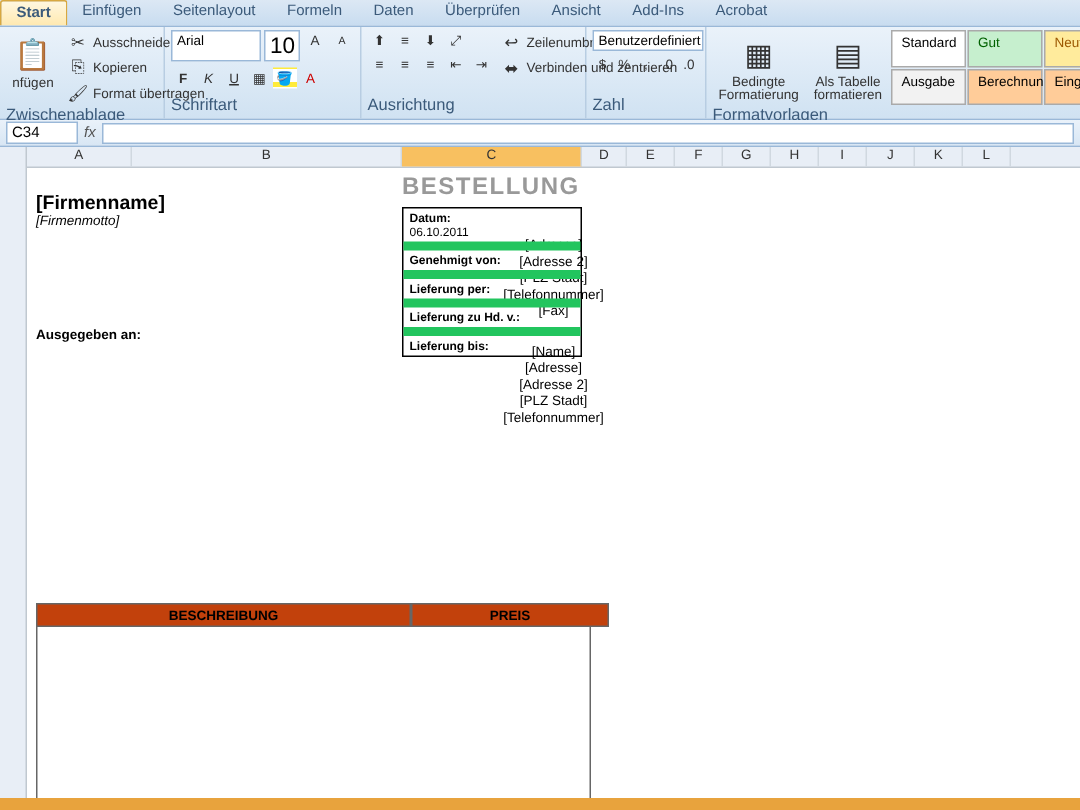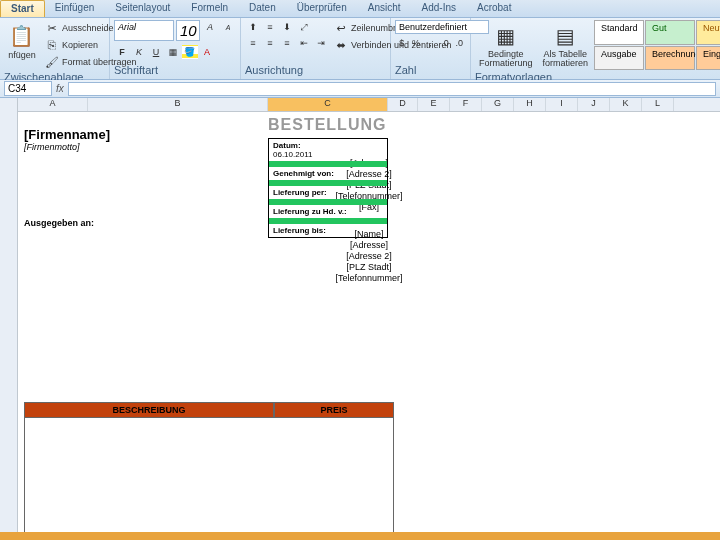--- a/index.html
+++ b/index.html
@@ -10,21 +10,21 @@
 .tab.active { background: linear-gradient(#fff7e0, #ffe9b0); border: 1px solid #d8a840; border-bottom: none; color: #3b5a7a; font-weight: bold; border-radius: 2px 2px 0 0; }
 .ribbon { background: linear-gradient(#eaf2fa, #d0e2f2); height: 62px; display: flex; border-bottom: 1px solid #9ab8d8; }
 .rgroup { border-right: 1px solid #b8cde2; padding: 2px 4px; display: flex; flex-direction: column; justify-content: space-between; }
 .rgroup-body { display: flex; gap: 2px; flex: 1; }
 .rgroup-label { text-align: left; font-size: 11px; color: #3b5a7a; padding: 1px 0; }
 .rbtn { display: flex; align-items: center; gap: 3px; padding: 1px 3px; font-size: 9px; color: #333; white-space: nowrap; }
 .rbtn-col { display: flex; flex-direction: column; gap: 1px; }
 .ricon { width: 14px; height: 14px; display: inline-flex; align-items: center; justify-content: center; font-size: 11px; }
 .ricon-lg { width: 28px; height: 28px; display: inline-flex; align-items: center; justify-content: center; font-size: 20px; }
 .rbtn-lg { display: flex; flex-direction: column; align-items: center; font-size: 9px; color: #333; padding: 2px 4px; text-align: center; }
-.font-sel { display: flex; gap: 2px; margin-bottom: 2px; font-style: italic; }
+.font-sel { display: flex; gap: 2px; margin-bottom: 2px; }
 .font-name { border: 1px solid #9ab8d8; background: #fff; font-size: 9px; padding: 1px 3px; width: 60px; }
 .font-size { border: 1px solid #9ab8d8; background: #fff; font-size: 15px; padding: 1px 3px; width: 24px; }
 .minibtn { width: 16px; height: 14px; border: 1px solid transparent; font-size: 9px; display: inline-flex; align-items: center; justify-content: center; color: #333; }
 .style-cell { border: 1px solid #aaa; padding: 2px 6px; font-size: 9px; min-width: 50px; text-align: left; }
 .style-std { background: #fff; }
 .style-gut { background: #c6efce; color: #006100; }
 .style-neutral { background: #ffeb9c; color: #9c5700; }
 .style-ausgabe { background: #f2f2f2; }
 .style-berech { background: #ffcc99; }
 .style-eingabe { background: #ffcc99; }
@@ -44,21 +44,21 @@
 .motto { font-style: italic; margin-bottom: 6px; }
 .addr div { margin: 1px 0; text-align: center; }
 .title { position: absolute; left: 250px; top: 4px; font-size: 16px; font-weight: bold; color: #999; letter-spacing: 1px; }
 .infobox { position: absolute; left: 250px; top: 26px; width: 120px; border: 1px solid #000; }
 .infobox div { border-bottom: 6px solid #22c55e; padding: 2px 4px; font-size: 8px; }
 .infobox div:last-child { border-bottom: none; }
 .infobox .lbl { font-weight: bold; }
 .tablehdr { display: flex; margin-top: 8px; }
 .tablehdr div { background: #c2410c; border: 1px solid #666; text-align: center; font-weight: bold; font-size: 9px; padding: 2px 0; }
 .th-desc { width: 250px; }
-.th-price { width: 120px; border-left: none; }
+.th-price { width: 132px; border-left: none; }
 .tablebody { border: 1px solid #666; border-top: none; width: 370px; height: 120px; }
 .totals { width: 370px; }
 .trow { display: flex; }
 .tlbl { width: 250px; text-align: right; padding: 1px 4px; font-size: 8px; }
 .tval { width: 120px; text-align: right; padding: 1px 4px; font-size: 8px; border: 1px solid #999; border-top: none; background: #ffffd8; }
 </style>
 </head>
 <body>
 
 <div class="window">
@@ -145,21 +145,21 @@
               <span class="ricon">⬌</span>
               <span>Verbinden und zentrieren</span>
             </div>
         </div>
       </div>
       <div class="rgroup-label">Ausrichtung</div>
     </div>
 
     <div class="rgroup" style="width:80px">
       <div class="rgroup-body" style="flex-direction:column">
-        <div class="font-name" style="width:94px">Benutzerdefiniert</div>
+        <div class="font-name" style="width:74px">Benutzerdefiniert</div>
         <div style="display:flex;gap:1px">
           <span class="minibtn">$</span>
           <span class="minibtn">%</span>
           <span class="minibtn">,</span>
           <span class="minibtn">.0</span>
           <span class="minibtn">.0</span>
         </div>
       </div>
       <div class="rgroup-label">Zahl</div>
     </div>

